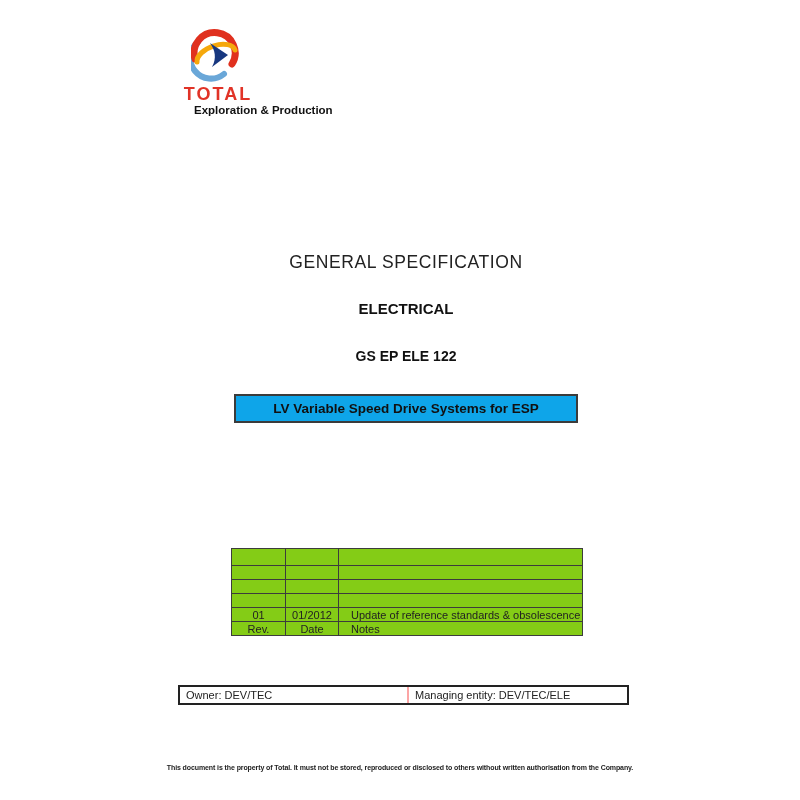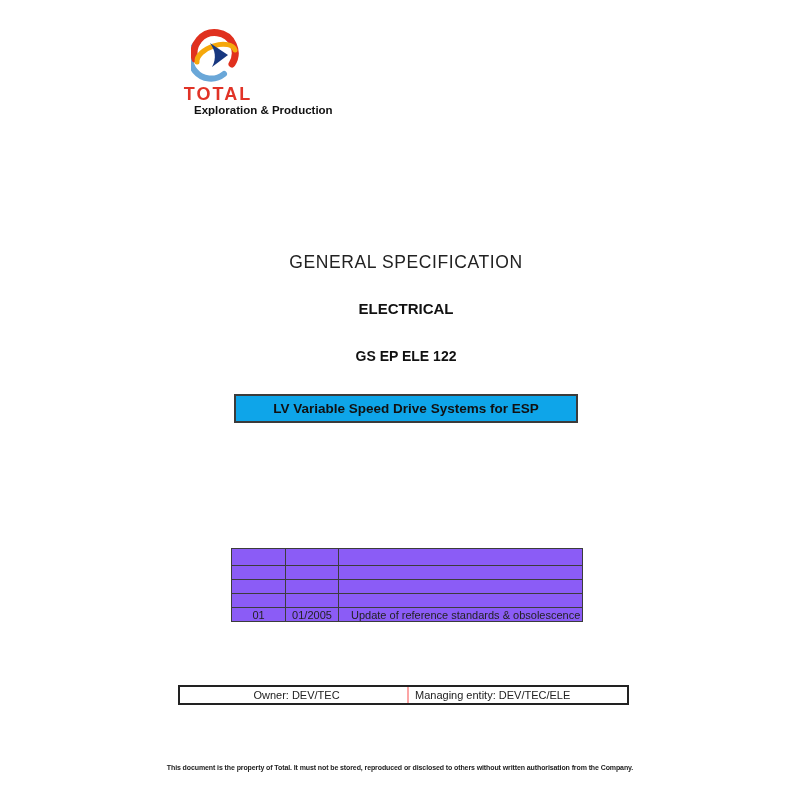--- a/index.html
+++ b/index.html
@@ -29,40 +29,40 @@
   .subject-box{
     left:234px;top:394px;width:340px;height:25px;
     border:2px solid #3b3b3b;text-align:center;line-height:25px;
     font-size:13.5px;font-weight:bold;color:#111;background:#0ea5e9;
   }
 
   
   table.rev{
     left:231px;top:548px;width:351px;
     border-collapse:collapse;table-layout:fixed;position:absolute;
-    font-size:11px;color:#222;background:#8b5cf6;
+    font-size:11px;color:#222;background:#84cc16;
   }
   table.rev td{
     border:1.2px solid #3c3c3c;height:13px;padding:0 0;
     text-align:center;vertical-align:middle;overflow:hidden;white-space:nowrap;
   }
   table.rev tr.tall td{height:16px;}
   table.rev td.notes{text-align:left;padding-left:12px;}
   .col-rev{width:54px;} .col-date{width:53px;} .col-notes{width:244px;}
 
   
   .own-table{
     left:178px;top:685px;width:447px;height:16px;
     border:2px solid #222;display:flex;background:#fff;
   }
   .own-cell{
     font-size:11px;color:#222;line-height:16px;padding-left:6px;
     overflow:hidden;white-space:nowrap;
   }
-  .own-left{width:221px;border-right:2px solid #fca5a5;text-align:center;}
+  .own-left{width:221px;border-right:2px solid #fca5a5;}
   .own-right{flex:1;}
 
   
   .footer{
     left:0;top:764px;width:800px;text-align:center;
     font-size:7px;font-weight:bold;color:#222;letter-spacing:-0.1px;
   }
 </style>
 </head>
 <body>
@@ -110,22 +110,27 @@
       <td></td>
       <td class="notes"></td>
     </tr>
     <tr>
       <td></td>
       <td></td>
       <td class="notes"></td>
     </tr>
     <tr>
       <td>01</td>
-      <td>01/2005</td>
+      <td>01/2012</td>
       <td class="notes">Update of reference standards &amp; obsolescence</td>
+    </tr>
+    <tr>
+      <td>Rev.</td>
+      <td>Date</td>
+      <td class="notes">Notes</td>
     </tr>
   </tbody>
 </table>
 
 <div class="abs own-table">
   <div class="own-cell own-left">Owner: DEV/TEC</div>
   <div class="own-cell own-right">Managing entity: DEV/TEC/ELE</div>
 </div>
 
 <div class="abs footer">This document is the property of Total. It must not be stored, reproduced or disclosed to others without written authorisation from the Company.</div>

